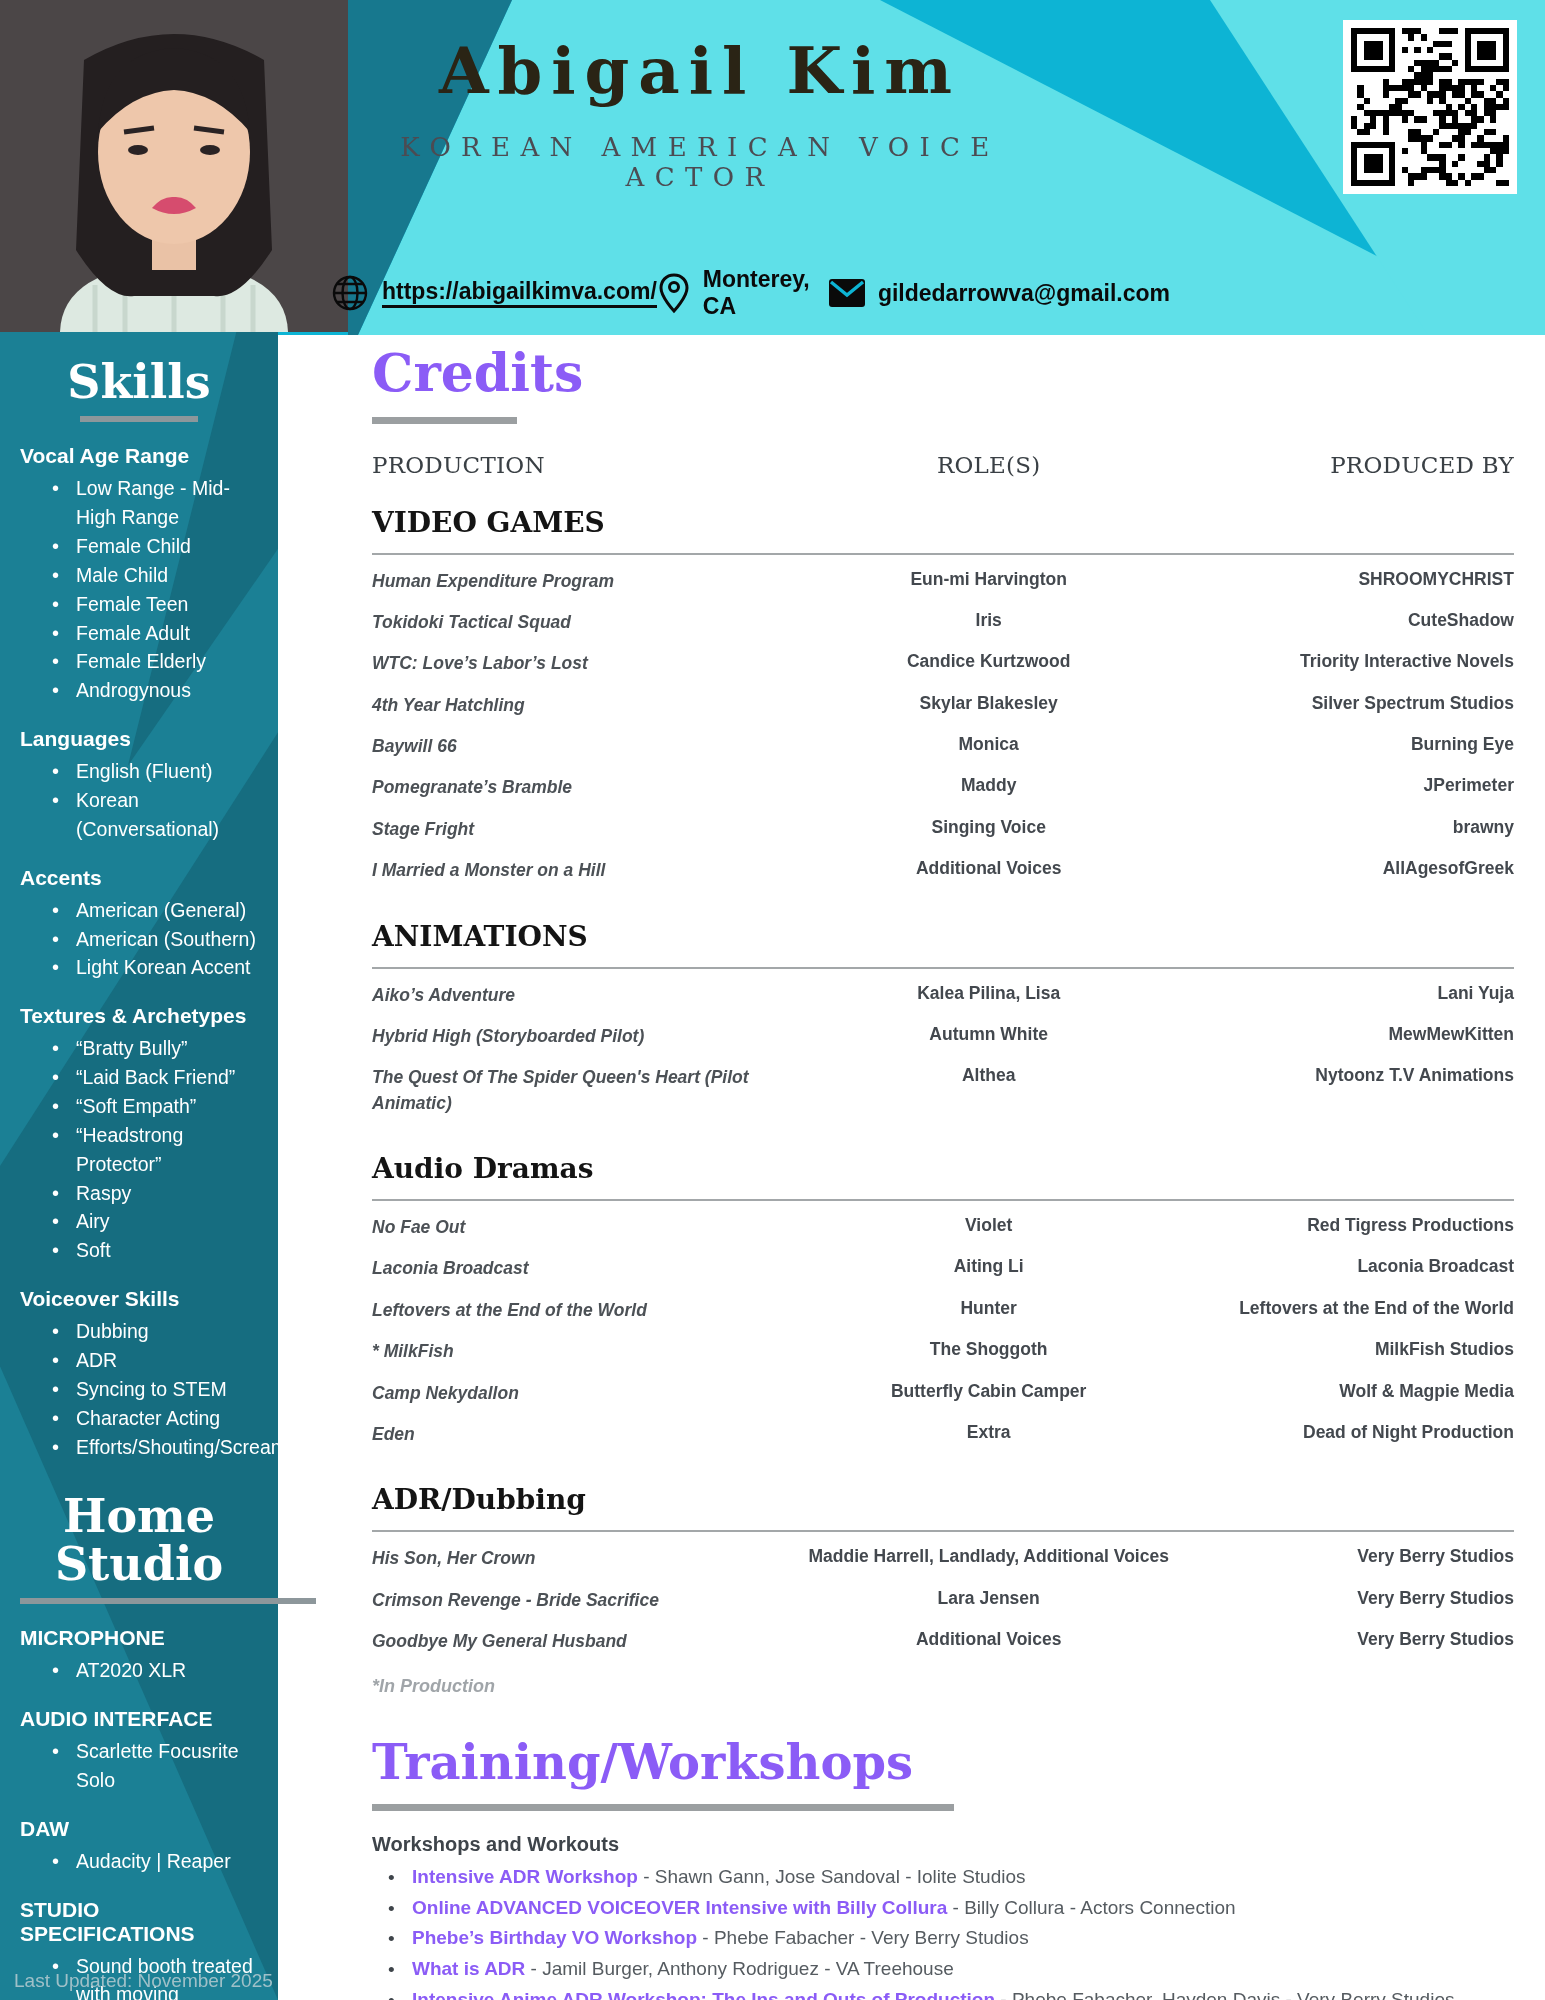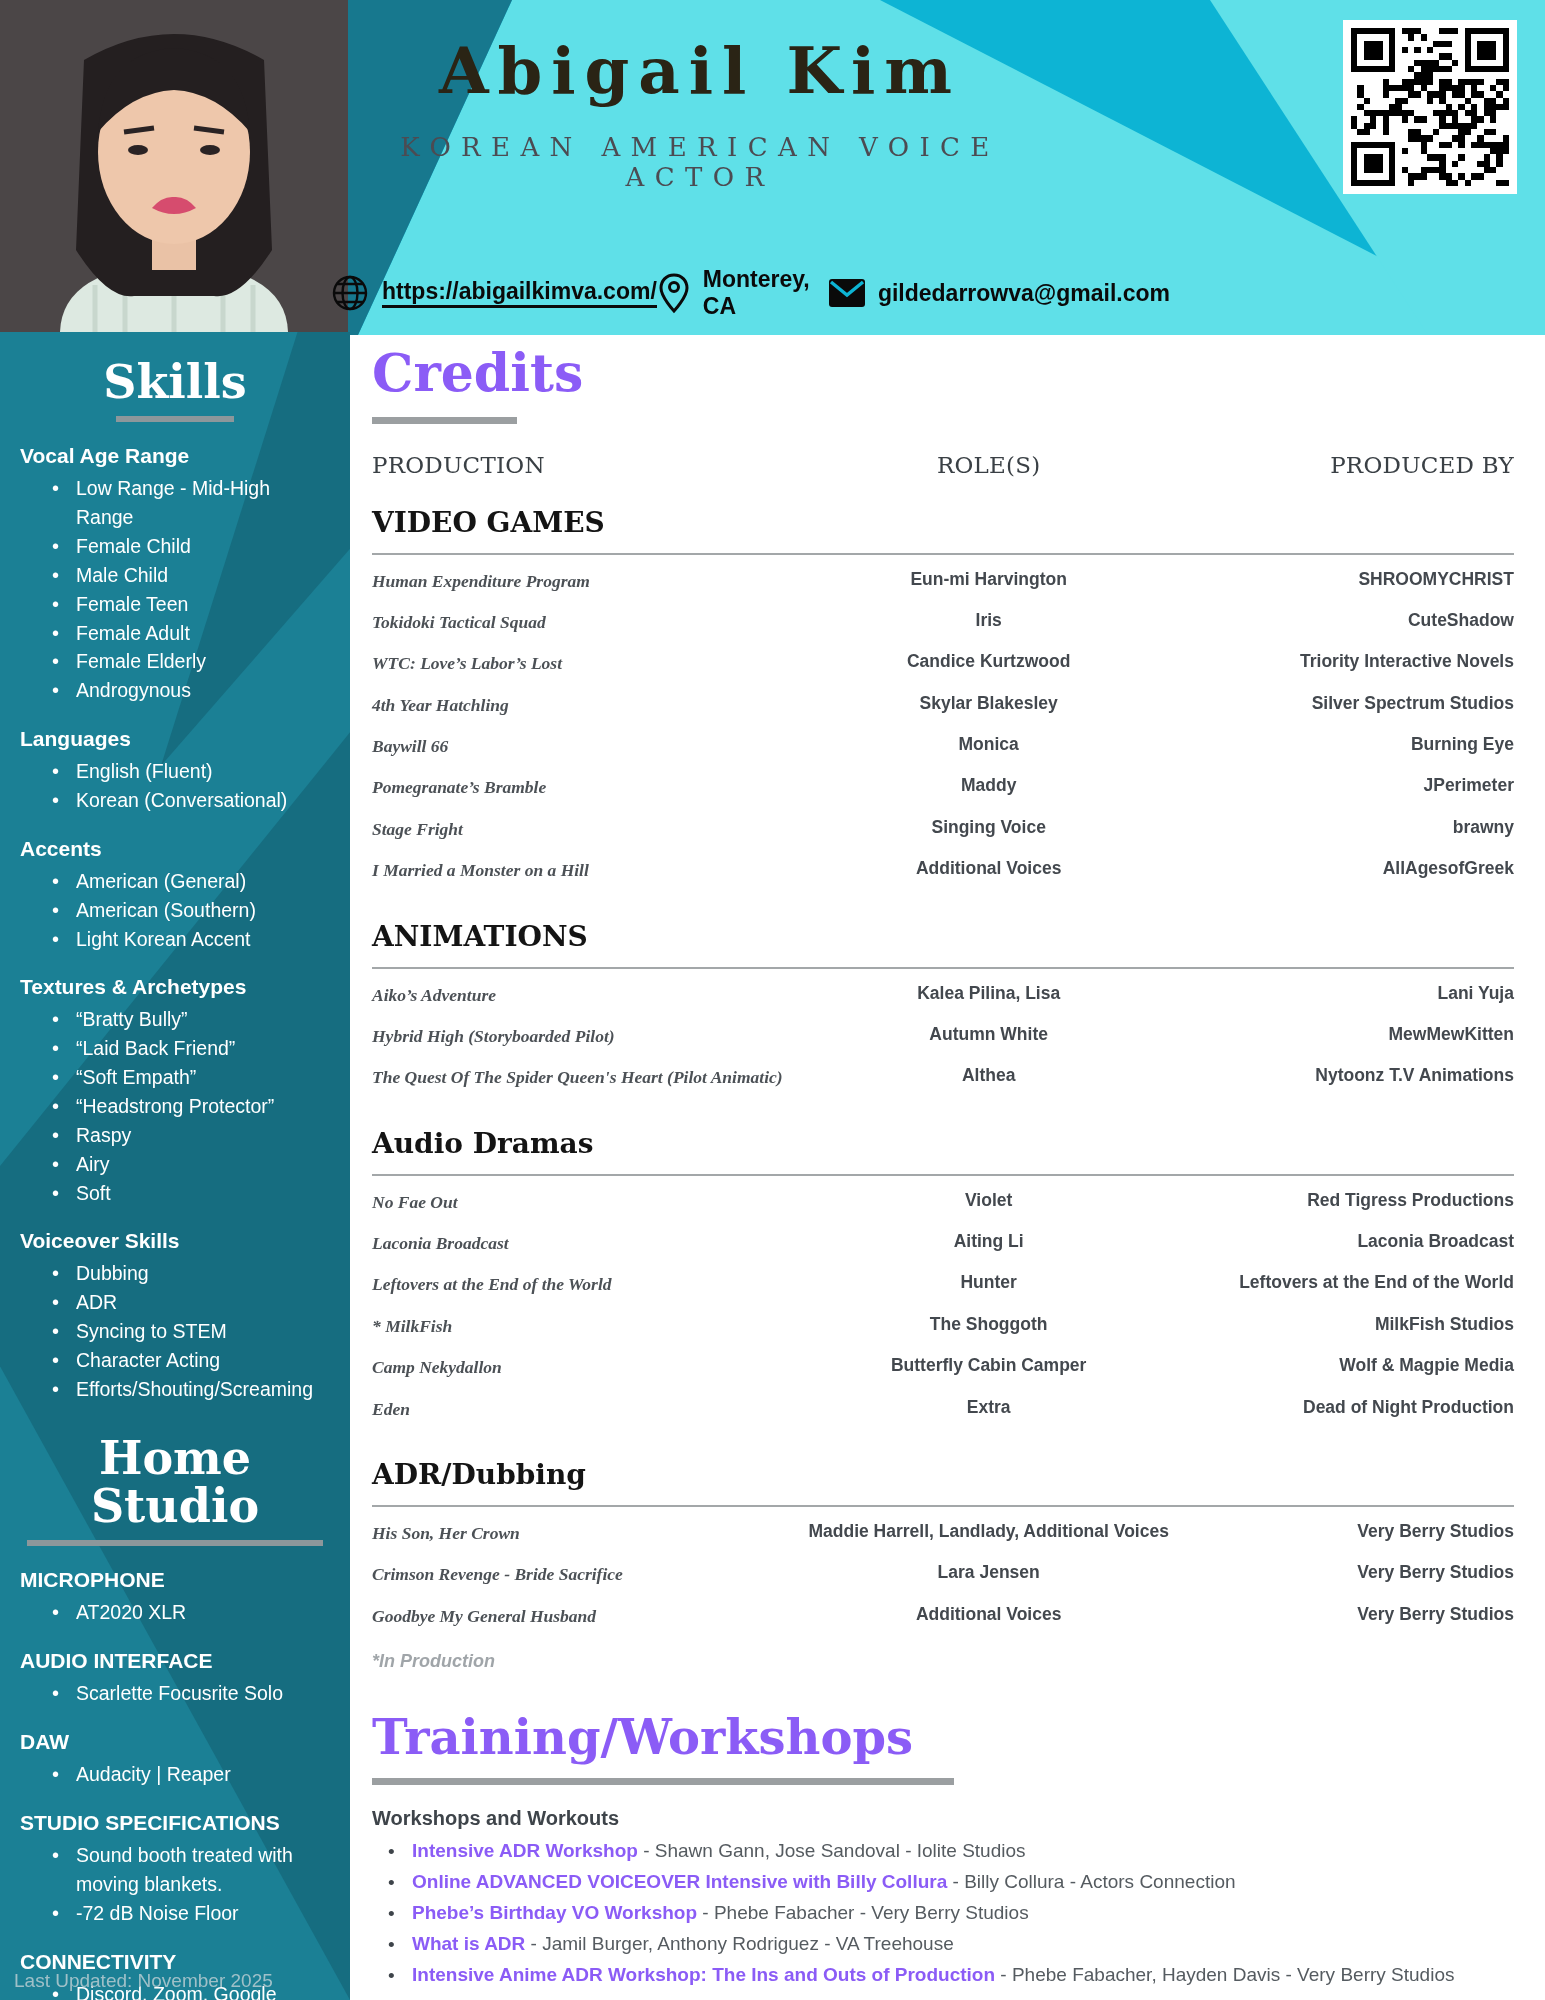--- a/index.html
+++ b/index.html
@@ -17,21 +17,21 @@
             font-size:64px;line-height:1.1;letter-spacing:0.14em;color:#2a2415;}
   .subtitle{margin-top:26px;font-family:"DejaVu Serif","Liberation Serif",serif;
             font-size:26px;letter-spacing:0.40em;color:#4c4b52;}
   .contact-row{position:absolute;left:330px;top:266px;width:840px;display:flex;
                align-items:center;justify-content:space-between;}
   .contact{display:flex;align-items:center;gap:12px;font-size:23px;font-weight:bold;color:#0a0a0a;}
   .contact a{color:#0a0a0a;text-decoration:none;border-bottom:3px solid #0a0a0a;}
   .qr-box{position:absolute;right:28px;top:20px;width:174px;height:174px;background:#ffffff;
           display:flex;align-items:center;justify-content:center;}
   
-  .sidebar{position:absolute;left:0;top:332px;width:350px;height:1668px;background:#1b8095;color:#ffffff;}
+  .sidebar{position:absolute;left:0;top:332px;width:278px;height:1668px;background:#1b8095;color:#ffffff;}
   .sb-ov{position:absolute;left:0;top:0;width:100%;height:100%;background:rgba(7,52,66,0.25);pointer-events:none;}
   .sb-ov.a{clip-path:polygon(85% 0,100% 0,100% 13%,46% 26%);}
   .sb-ov.b{clip-path:polygon(100% 24%,0 50%,0 62%,100% 100%);}
   .sb-inner{position:relative;padding:26px 20px 0 20px;}
   .sb-title{font-family:"DejaVu Serif","Liberation Serif",serif;font-weight:bold;font-size:46px;
             text-align:center;line-height:1.05;}
   .sb-title-bar{height:6px;background:#8d979b;margin:10px auto 22px auto;}
   .bar-skills{width:118px;}
   .bar-studio{width:296px;}
   .sb-sec{margin-bottom:22px;}
@@ -48,21 +48,21 @@
   .bar-training{width:582px;}
   .col-heads{display:flex;margin-top:28px;font-family:"DejaVu Serif","Liberation Serif",serif;
              font-size:23px;color:#3a4045;letter-spacing:0.01em;}
   .col-heads .c1{width:36%;}
   .col-heads .c2{width:36%;text-align:center;}
   .col-heads .c3{width:28%;text-align:right;}
   .csec{margin-top:28px;}
   .csec-head{font-family:"DejaVu Serif","Liberation Serif",serif;font-weight:bold;font-size:28px;color:#141414;}
   .crule{border:none;border-top:2px solid #a3a7a9;margin:14px 0 6px 0;}
   .crow{display:flex;align-items:flex-start;padding:8px 0;}
-  .c-prod{width:36%;font-style:italic;font-weight:bold;font-size:17.5px;color:#4c5156;line-height:1.45;font-family:Liberation Serif, serif;}
+  .c-prod{width:36%;font-style:italic;font-weight:bold;font-size:17.5px;color:#4c5156;line-height:1.45;}
   .c-role{width:36%;text-align:center;font-weight:bold;font-size:17.5px;color:#43484e;}
   .c-by{width:28%;text-align:right;font-weight:bold;font-size:17.5px;color:#43484e;}
   .footnote{margin-top:14px;font-style:italic;font-weight:bold;font-size:18px;color:#a0a5a9;}
   .training{margin-top:40px;}
   .tgroup{margin-top:22px;}
   .tg-head{font-weight:bold;font-size:20px;color:#3e444a;margin-bottom:6px;}
   .t-ul{list-style:none;margin:0;padding:0;}
   .t-ul li{position:relative;padding-left:40px;font-size:19px;line-height:1.62;color:#555b60;}
   .t-ul li::before{content:"•";position:absolute;left:16px;top:1px;color:#3e444a;}
   .t-ul b{color:#8b5cf6;}

